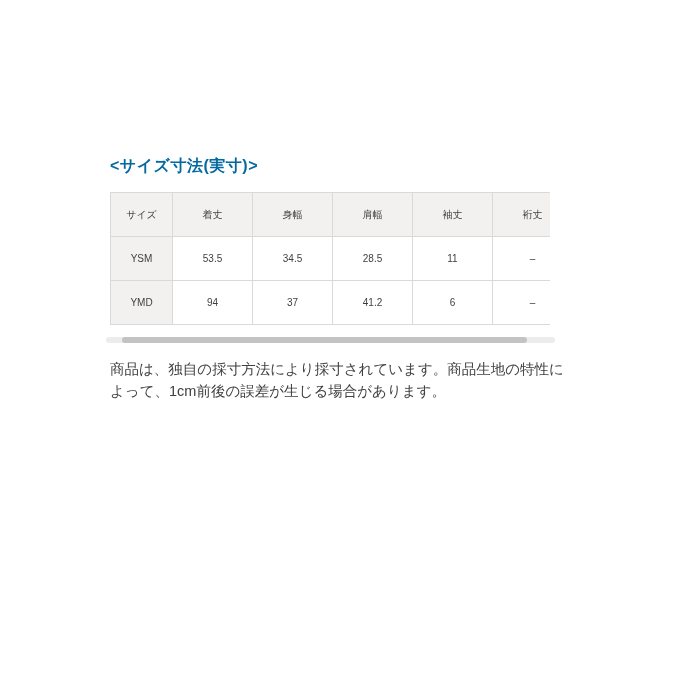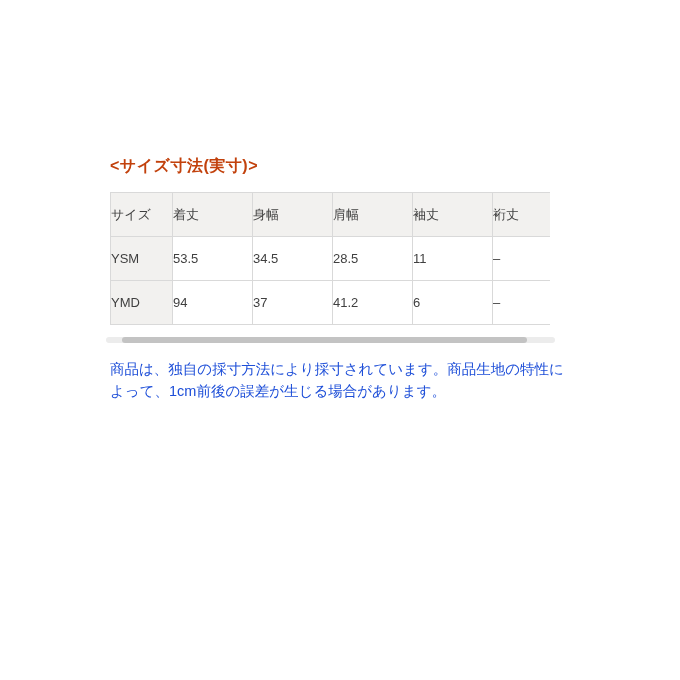--- a/index.html
+++ b/index.html
@@ -16,42 +16,42 @@
     background: #ffffff;
   }
   .content {
     position: absolute;
     left: 110px; top: 155px;
     width: 462px;
   }
   .section-title {
     font-size: 16px;
     font-weight: bold;
-    color: #c2410c;
+    color: #0369a1;
     line-height: 21px;
     margin-bottom: 16px;
     letter-spacing: 0.5px;
   }
   .table-wrapper {
     width: 440px;
     overflow: hidden; 
   }
   table.size-table {
     width: 462px;
     table-layout: fixed;
     border-collapse: collapse;
   }
   table.size-table col.c-label { width: 62px; }
   table.size-table col.c-val   { width: 80px; }
   table.size-table th, table.size-table td {
     border: 1px solid #d9d9d9;
     height: 44px;
-    text-align: left;
+    text-align: center;
     vertical-align: middle;
-    font-size: 13px;
+    font-size: 10px;
     font-weight: normal;
     color: #3f3f3f;
   }
   table.size-table thead th,
   table.size-table tbody th {
     background: #f2f1ef;
   }
   table.size-table td { background: #ffffff; }
   .h-scrollbar {
     position: relative;
@@ -76,21 +76,21 @@
   }
   .notes-title {
     font-size: 14.5px;
     font-weight: bold;
     color: #2e2e2e;
     line-height: 16px;
     margin-bottom: 1px;
   }
   .notes-body {
     font-size: 14.5px;
-    color: #1d4ed8;
+    color: #404040;
     line-height: 22px;
     word-break: break-all;
   }
 </style>
 </head>
 <body>
 
 <div class="canvas">
   <div class="content">
 

